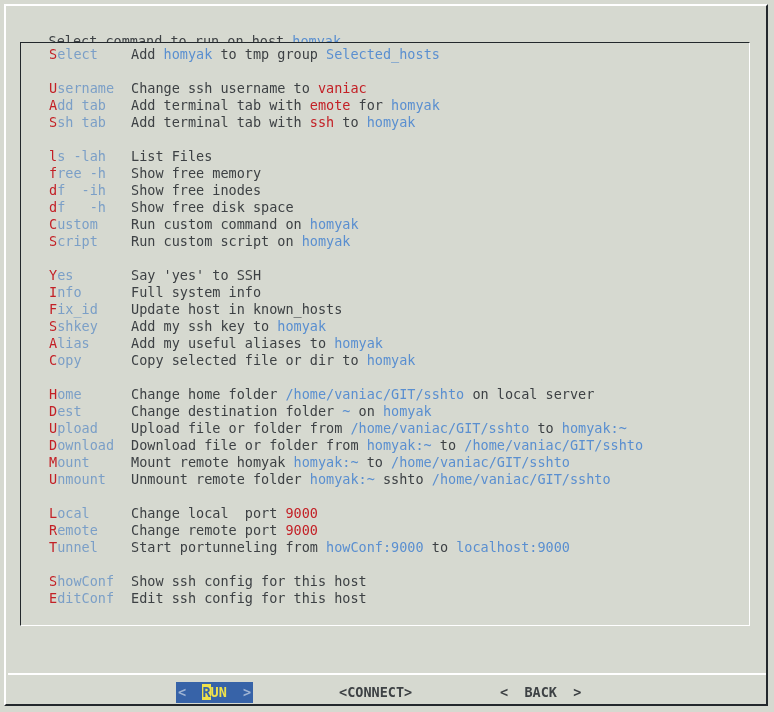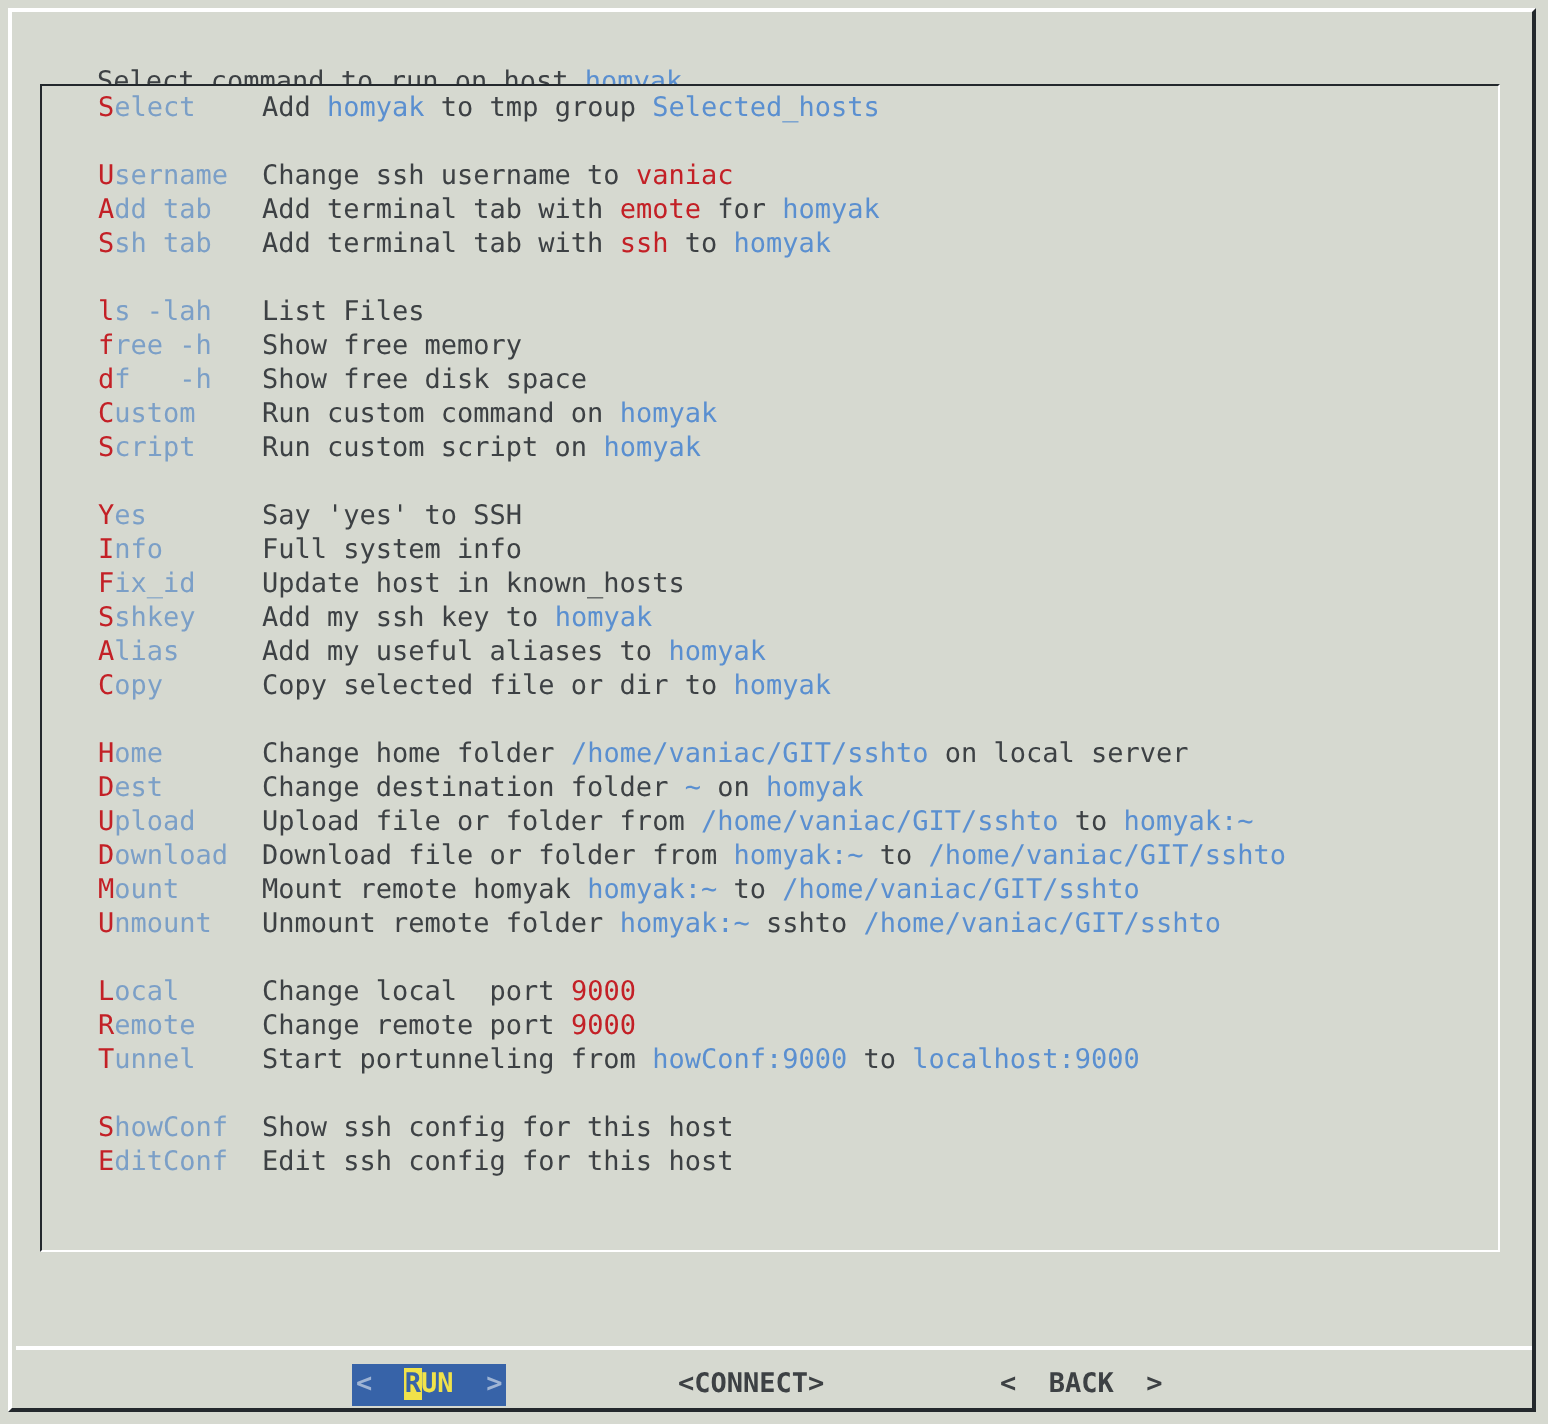--- a/index.html
+++ b/index.html
@@ -121,20 +121,21 @@
   <div id="menubox">
     <div id="menulist">
         <div class="row"><span class="tag"><span class="hk">S</span><span class="kw">elect</span></span><span class="desc"><span class="pl">Add </span><span class="bl">homyak</span><span class="pl"> to tmp group </span><span class="bl">Selected_hosts</span></span></div>
         <div class="row blank">&nbsp;</div>
         <div class="row"><span class="tag"><span class="hk">U</span><span class="kw">sername</span></span><span class="desc"><span class="pl">Change ssh username to </span><span class="rd">vaniac</span></span></div>
         <div class="row"><span class="tag"><span class="hk">A</span><span class="kw">dd tab</span></span><span class="desc"><span class="pl">Add terminal tab with </span><span class="rd">emote</span><span class="pl"> for </span><span class="bl">homyak</span></span></div>
         <div class="row"><span class="tag"><span class="hk">S</span><span class="kw">sh tab</span></span><span class="desc"><span class="pl">Add terminal tab with </span><span class="rd">ssh</span><span class="pl"> to </span><span class="bl">homyak</span></span></div>
         <div class="row blank">&nbsp;</div>
         <div class="row"><span class="tag"><span class="hk">l</span><span class="kw">s -lah</span></span><span class="desc"><span class="pl">List Files</span></span></div>
         <div class="row"><span class="tag"><span class="hk">f</span><span class="kw">ree -h</span></span><span class="desc"><span class="pl">Show free memory</span></span></div>
+        <div class="row"><span class="tag"><span class="hk">d</span><span class="kw">f  -ih</span></span><span class="desc"><span class="pl">Show free inodes</span></span></div>
         <div class="row"><span class="tag"><span class="hk">d</span><span class="kw">f   -h</span></span><span class="desc"><span class="pl">Show free disk space</span></span></div>
         <div class="row"><span class="tag"><span class="hk">C</span><span class="kw">ustom</span></span><span class="desc"><span class="pl">Run custom command on </span><span class="bl">homyak</span></span></div>
         <div class="row"><span class="tag"><span class="hk">S</span><span class="kw">cript</span></span><span class="desc"><span class="pl">Run custom script on </span><span class="bl">homyak</span></span></div>
         <div class="row blank">&nbsp;</div>
         <div class="row"><span class="tag"><span class="hk">Y</span><span class="kw">es</span></span><span class="desc"><span class="pl">Say 'yes' to SSH</span></span></div>
         <div class="row"><span class="tag"><span class="hk">I</span><span class="kw">nfo</span></span><span class="desc"><span class="pl">Full system info</span></span></div>
         <div class="row"><span class="tag"><span class="hk">F</span><span class="kw">ix_id</span></span><span class="desc"><span class="pl">Update host in known_hosts</span></span></div>
         <div class="row"><span class="tag"><span class="hk">S</span><span class="kw">shkey</span></span><span class="desc"><span class="pl">Add my ssh key to </span><span class="bl">homyak</span></span></div>
         <div class="row"><span class="tag"><span class="hk">A</span><span class="kw">lias</span></span><span class="desc"><span class="pl">Add my useful aliases to </span><span class="bl">homyak</span></span></div>
         <div class="row"><span class="tag"><span class="hk">C</span><span class="kw">opy</span></span><span class="desc"><span class="pl">Copy selected file or dir to </span><span class="bl">homyak</span></span></div>

